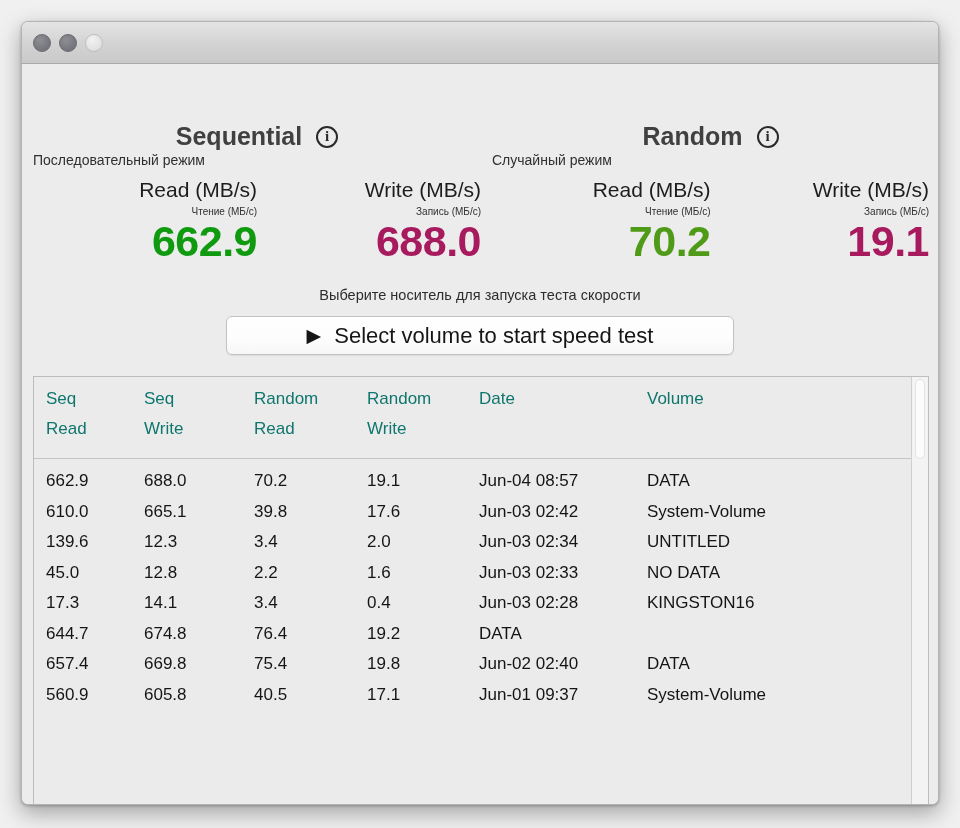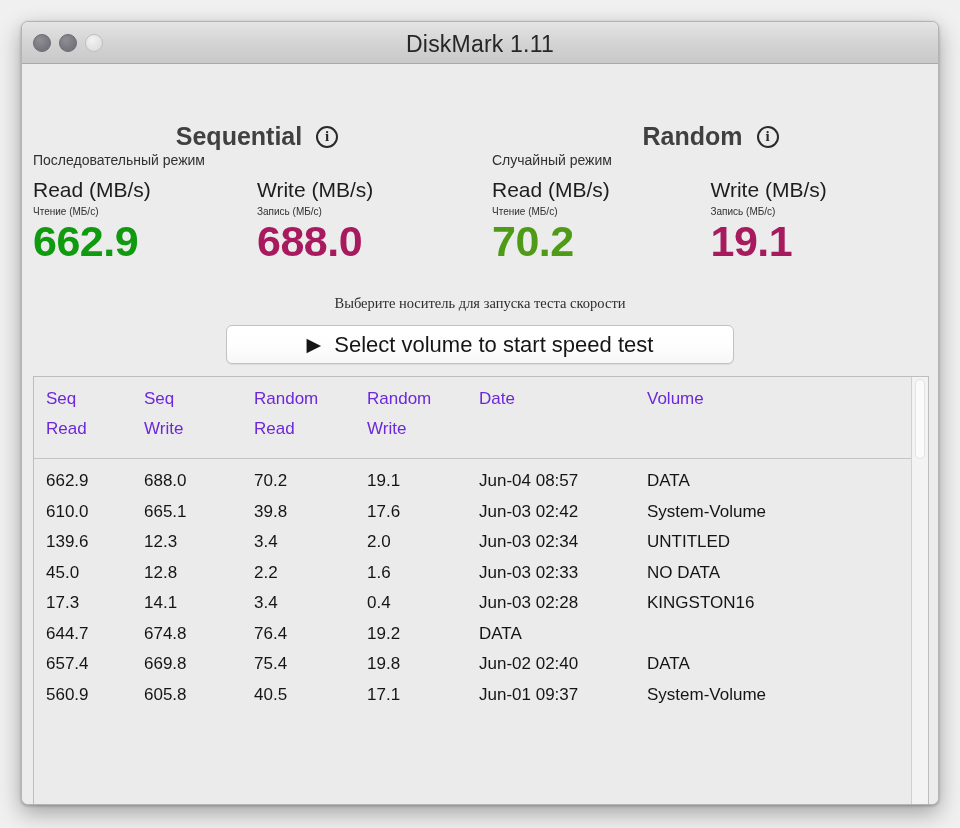--- a/index.html
+++ b/index.html
@@ -121,21 +121,21 @@
     color: #303030;
     margin-top: 1px;
   }
 
   .metrics {
     display: flex;
     margin-top: 10px;
   }
   .metric {
     flex: 1;
-    text-align: left;
+    text-align: right;
   }
   .metric-label {
     font-size: 21px;
     color: #1d1d1d;
   }
   .metric-sublabel {
     font-size: 10px;
     color: #303030;
     margin-top: 4px;
   }
@@ -145,22 +145,21 @@
     line-height: 1.04;
     margin-top: 2px;
     letter-spacing: -0.5px;
   }
 
   
   .hint {
     text-align: center;
     font-size: 14.5px;
     color: #2d2d2d;
-    margin-top: 16px;
-    font-family: Liberation Serif, serif;
+    margin-top: 8px;
   }
   .btn-wrap {
     display: flex;
     justify-content: center;
     margin-top: 13px;
   }
   .select-button {
     width: 508px;
     height: 39px;
     background: linear-gradient(to bottom, #ffffff 0%, #fdfdfd 55%, #f7f7f7 100%);
@@ -213,21 +212,21 @@
     height: 30.5px;
     font-size: 17px;
     color: #151515;
   }
   .thead .hrow {
     position: absolute;
     left: 0;
     right: 0;
     display: flex;
     font-size: 17px;
-    color: #6d28d9;
+    color: #0f766e;
   }
   .thead .hrow.line1 { top: 12px; }
   .thead .hrow.line2 { top: 42px; }
 
   .c0 { width: 110px; padding-left: 12px; box-sizing: border-box; }
   .c1 { width: 110px; }
   .c2 { width: 113px; }
   .c3 { width: 112px; }
   .c4 { width: 168px; }
   .c5 { flex: 1; }
@@ -255,21 +254,20 @@
 <body>
 
 <div class="window">
 
   <div class="titlebar">
     <div class="traffic">
       <div class="light gray"></div>
       <div class="light gray"></div>
       <div class="light pale"></div>
     </div>
-    <div class="window-title">DiskMark 1.11</div>
   </div>
 
   <div class="content">
 
     <div class="stats-row">
 
       <div class="group sequential">
         <div class="group-title-line">
           <span class="group-title">Sequential</span>
           <span class="info-icon">i</span>

